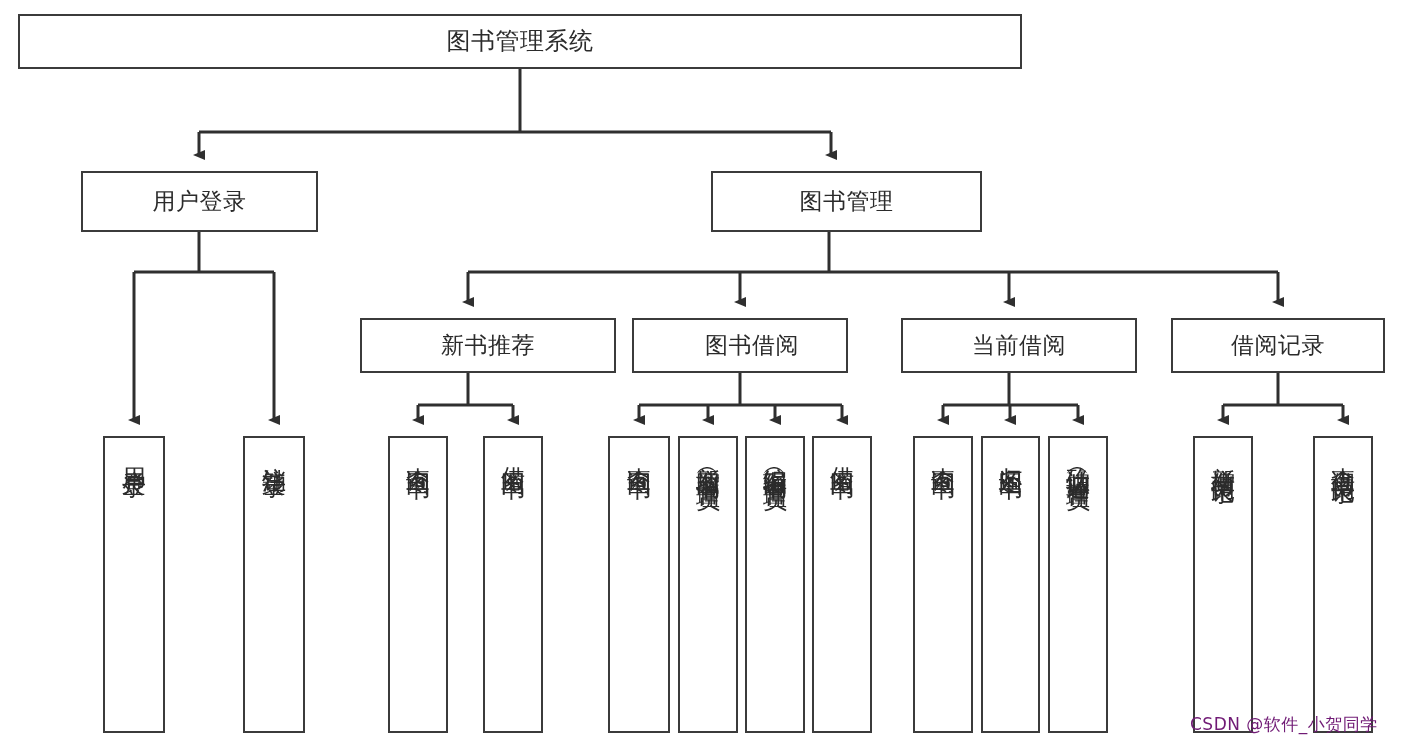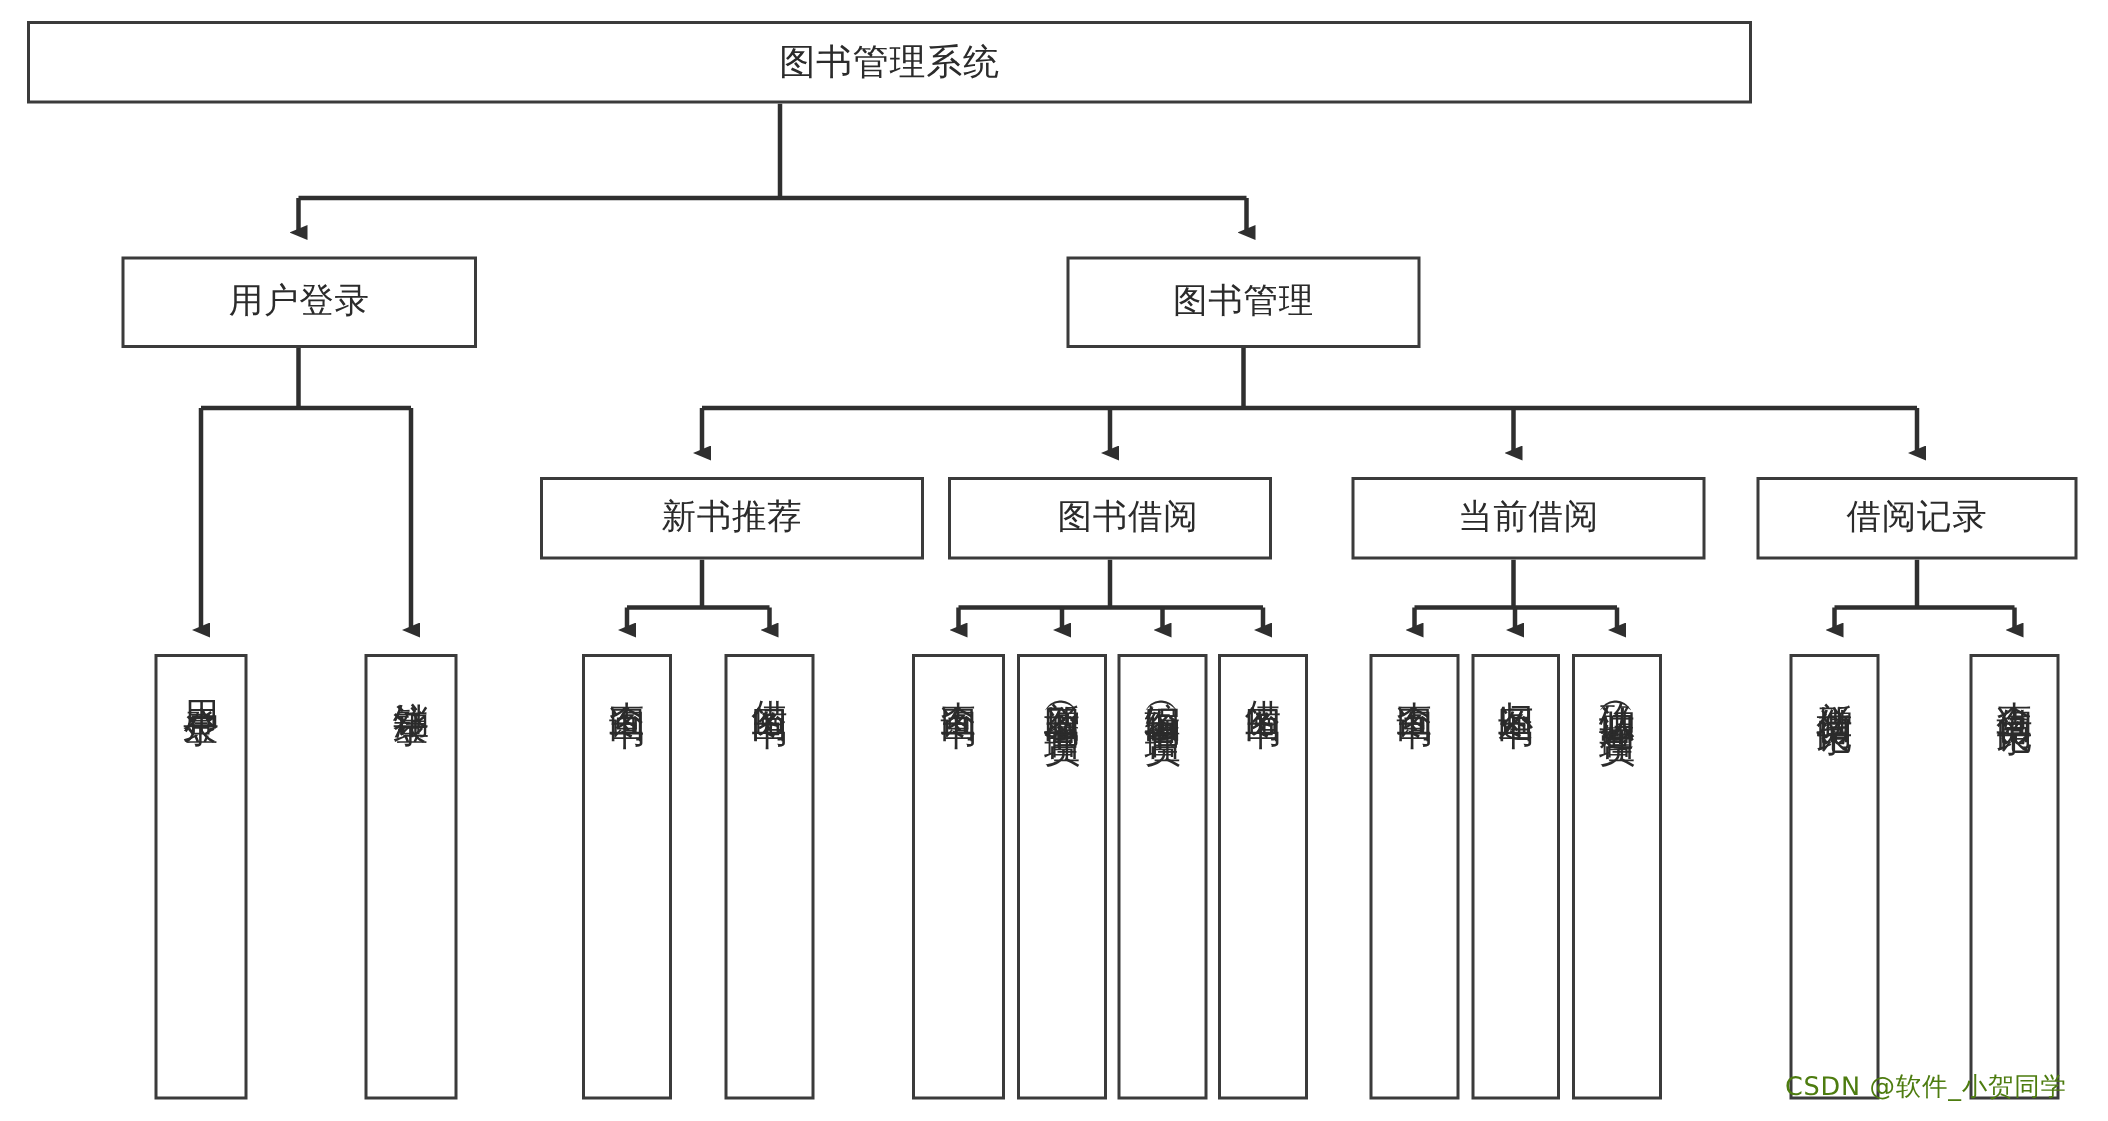--- a/index.html
+++ b/index.html
@@ -60,21 +60,21 @@
     line-height: 1;
   }
   .node.root .label {
     font-size: 24px;
   }
   #watermark {
     position: absolute;
     left: 1190px;
     top: 713px;
     font-size: 17px;
-    color: #4d7c0f;
+    color: #701a75;
     letter-spacing: 0.5px;
     white-space: nowrap;
     user-select: none;
   }
 </style>
 </head>
 <body>
 
 <div id="diagram-root">
 
@@ -121,28 +121,28 @@
       <path d="M1010,405 L1010,420" marker-end="url(#arrow)"></path>
       <path d="M1078,405 L1078,420" marker-end="url(#arrow)"></path>
 
       <path d="M1278,373 L1278,405"></path>
       <path d="M1223,405 L1343,405"></path>
       <path d="M1223,405 L1223,420" marker-end="url(#arrow)"></path>
       <path d="M1343,405 L1343,420" marker-end="url(#arrow)"></path>
     </g>
   </svg>
 
-  <div class="node horiz root" style="left:18px; top:14px; width:1150px; height:55px;">
+  <div class="node horiz root" style="left:18px; top:14px; width:1004px; height:55px;">
     <span class="label">图书管理系统</span>
   </div>
 
   <div class="node horiz" style="left:81px; top:171px; width:237px; height:61px;">
     <span class="label">用户登录</span>
   </div>
-  <div class="node horiz" style="left:711px; top:171px; width:236px; height:61px;">
+  <div class="node horiz" style="left:711px; top:171px; width:271px; height:61px;">
     <span class="label">图书管理</span>
   </div>
 
   <div class="node horiz" style="left:360px; top:318px; width:256px; height:55px;">
     <span class="label">新书推荐</span>
   </div>
   <div class="node horiz" style="left:632px; top:318px; width:216px; height:55px;padding-left:24px;">
     <span class="label">图书借阅</span>
   </div>
   <div class="node horiz" style="left:901px; top:318px; width:236px; height:55px;">

